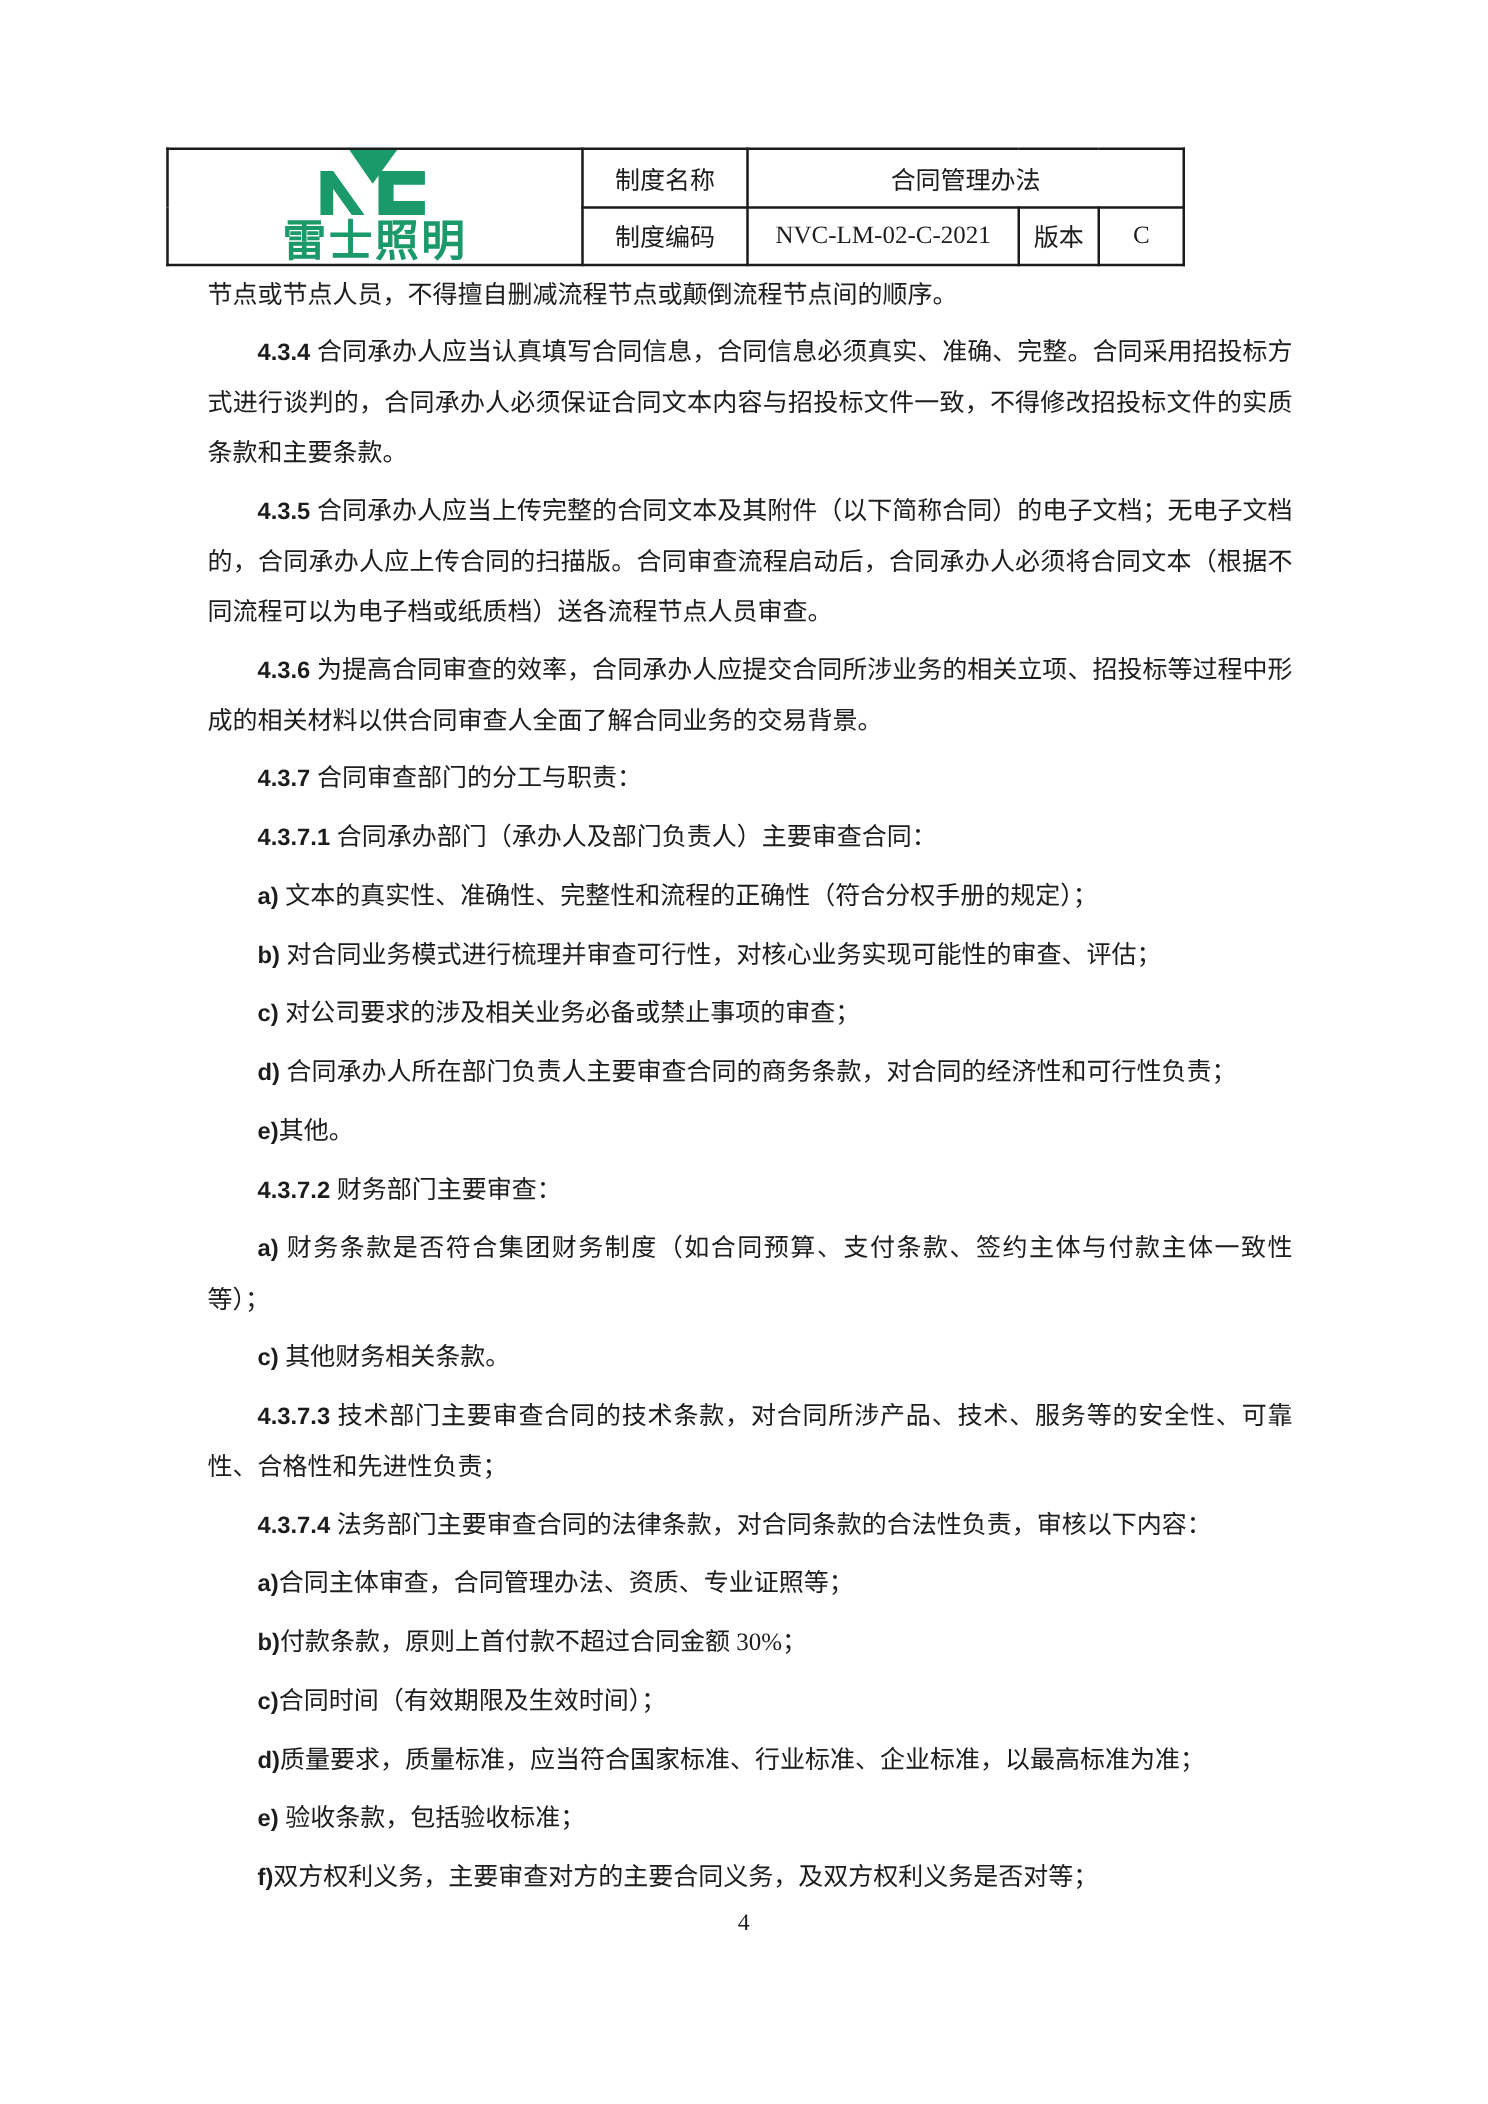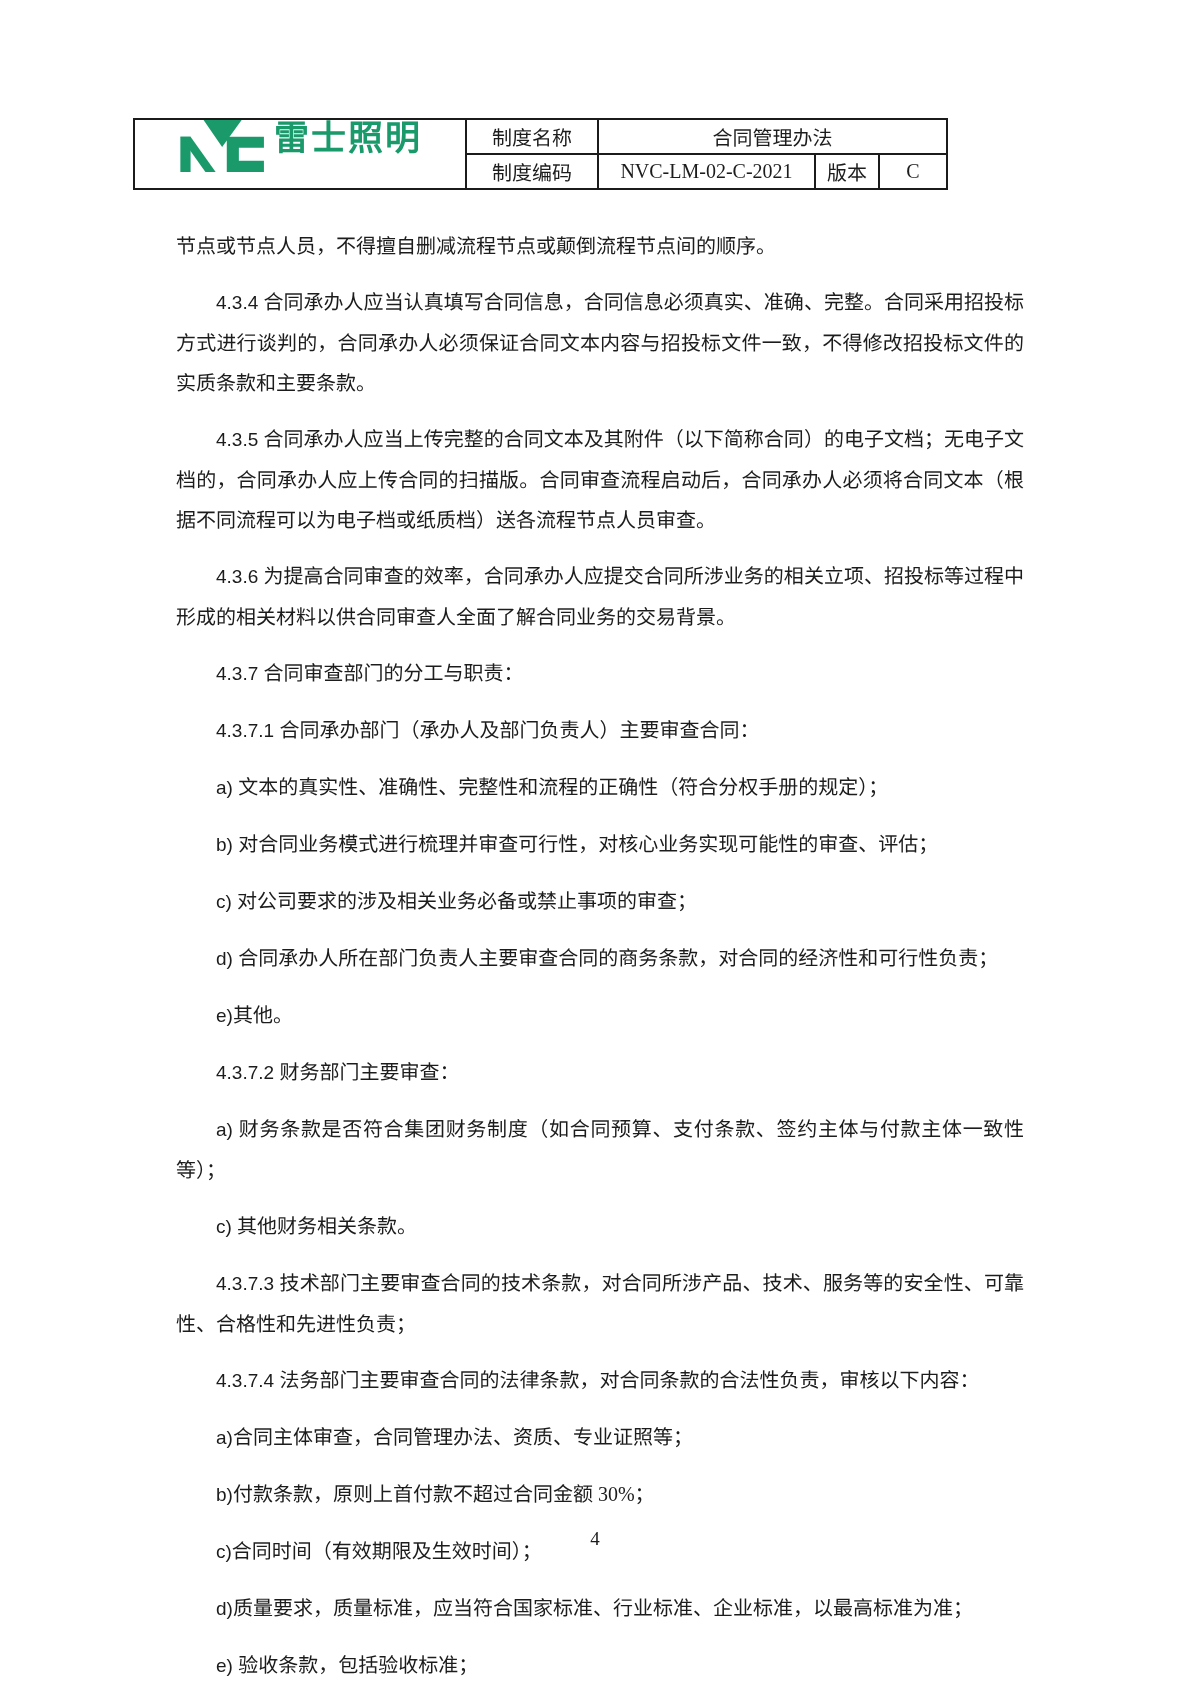--- a/index.html
+++ b/index.html
@@ -36,23 +36,25 @@
     white-space: nowrap;
   }
   .logo-cell { width: 330px; }
   .label-col { width: 130px; }
   .value-col { width: 215px; }
   .ver-label-col { width: 62px; }
   .ver-value-col { width: 66px; }
 
   .logo-wrap {
     display: flex;
+    align-items: center;
     justify-content: center;
     gap: 4px;
     height: 100%;
+    flex-direction: column;
   }
   .logo-mark { display: block; }
   .brand-cn {
     color: #1A9A6B;
     font-weight: bold;
     font-size: 35px;
     letter-spacing: 2px;
     font-family: "Liberation Sans", sans-serif;
     line-height: 1;
   }
@@ -61,27 +63,27 @@
   .body-text {
     position: absolute;
     left: 160px;
     top: 210px;
     width: 880px;
     font-size: 20px;
     line-height: 40px;
     text-align: justify;
   }
   .para {
-    margin: 16px;
+    margin: 6px;
     text-indent: 40px;
   }
   .para.no-indent { text-indent: 0; }
   .pnum {
     font-family: "Liberation Sans", sans-serif;
-    font-weight: normal;
+    font-weight: bold;
     font-size: 19px;
   }
 
   
   .page-number {
     position: absolute;
     left: 0;
     right: 0;
     top: 1528px;
     text-align: center;

